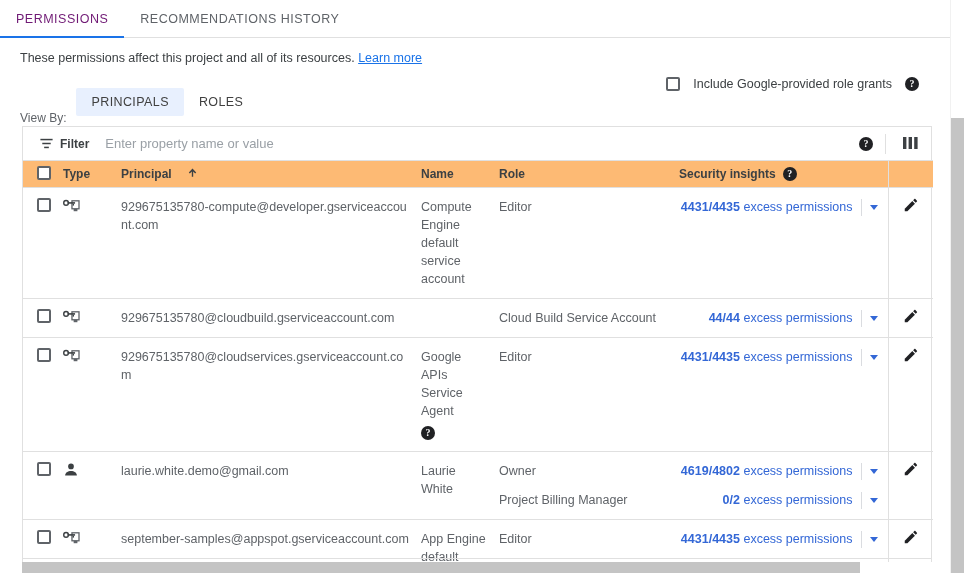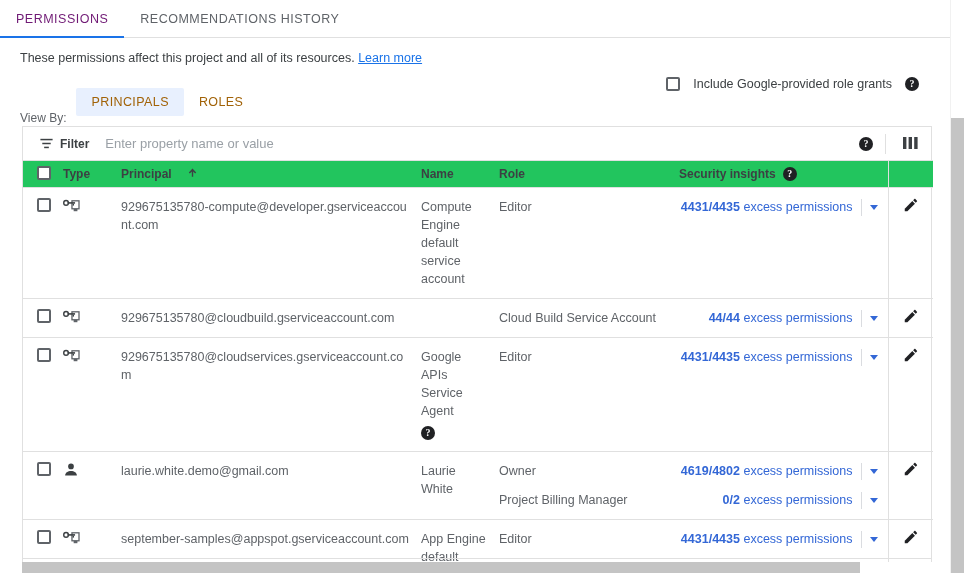--- a/index.html
+++ b/index.html
@@ -62,21 +62,21 @@
   .viewby-label {
     font-size: 12px;
     color: #5f6368;
     margin-right: 10px;
     margin-top: 32px;
   }
   .seg {
     font-size: 12.5px;
     font-weight: 500;
     letter-spacing: .4px;
-    color: #a16207;
+    color: #404040;
     padding: 7px 15px;
     cursor: pointer;
     border-radius: 2px;
   }
   .seg.active { background: #e8f0fe; }
 
   .incl-wrap {
     position: absolute;
     right: 46px;
     top: 12px;
@@ -162,21 +162,21 @@
   }
   .cols-icon { cursor: pointer; display: flex; padding: 0 4px; }
 
   
   table.grid {
     width: 100%;
     border-collapse: collapse;
     table-layout: fixed;
   }
   table.grid thead th {
-    background: #22c55e;
+    background: #fdba74;
     border-top: 1px solid #e0e0e0;
     border-bottom: 1px solid #e0e0e0;
     height: 27px;
     font-size: 12px;
     font-weight: bold;
     color: #3c4043;
     text-align: left;
     padding: 0 6px;
     vertical-align: middle;
   }

